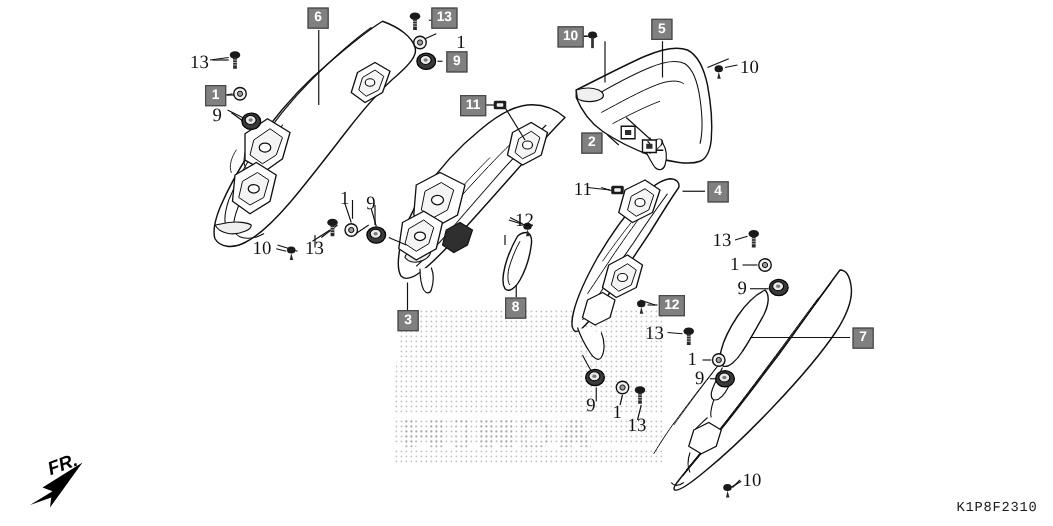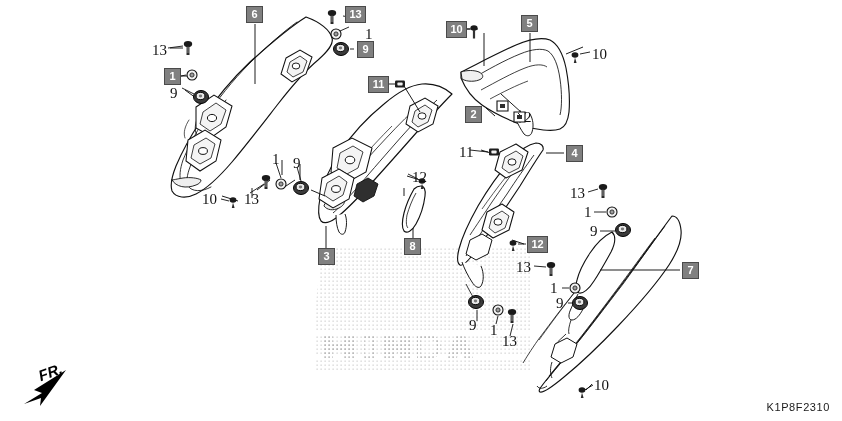--- a/index.html
+++ b/index.html
@@ -7,21 +7,21 @@
   #sheet{position:relative;width:842px;height:421px;background:#fff;overflow:hidden;}
   #artboard{position:absolute;left:0;top:0;width:842px;height:421px;}
   .callout{position:absolute;background:#808080;border:1px solid #4a4a4a;color:#ffffff;
            font-family:"Liberation Sans",sans-serif;font-size:11px;font-weight:bold;
            display:flex;align-items:center;justify-content:center;line-height:1;
            width:17px;height:17px;box-sizing:border-box;}
   .callout.wide{width:21px;}
   .plainlabel{position:absolute;color:#111;font-family:"Liberation Serif",serif;
               font-size:15px;line-height:1;white-space:nowrap;}
   .partnum{position:absolute;right:12px;bottom:8px;color:#1a1a1a;
-           font-family:Liberation Sans, sans-serif;font-size:11px;letter-spacing:.6px;}
+           font-family:Liberation Mono, monospace;font-size:11px;letter-spacing:.6px;}
   .frlabel{position:absolute;left:36px;top:368px;font-family:"Liberation Sans",sans-serif;
            font-size:15px;font-weight:bold;font-style:italic;color:#000;
            transform:rotate(-20deg);transform-origin:left top;}
   svg{display:block;}
 </style>
 </head>
 <body>
 
 <div id="sheet">
 

